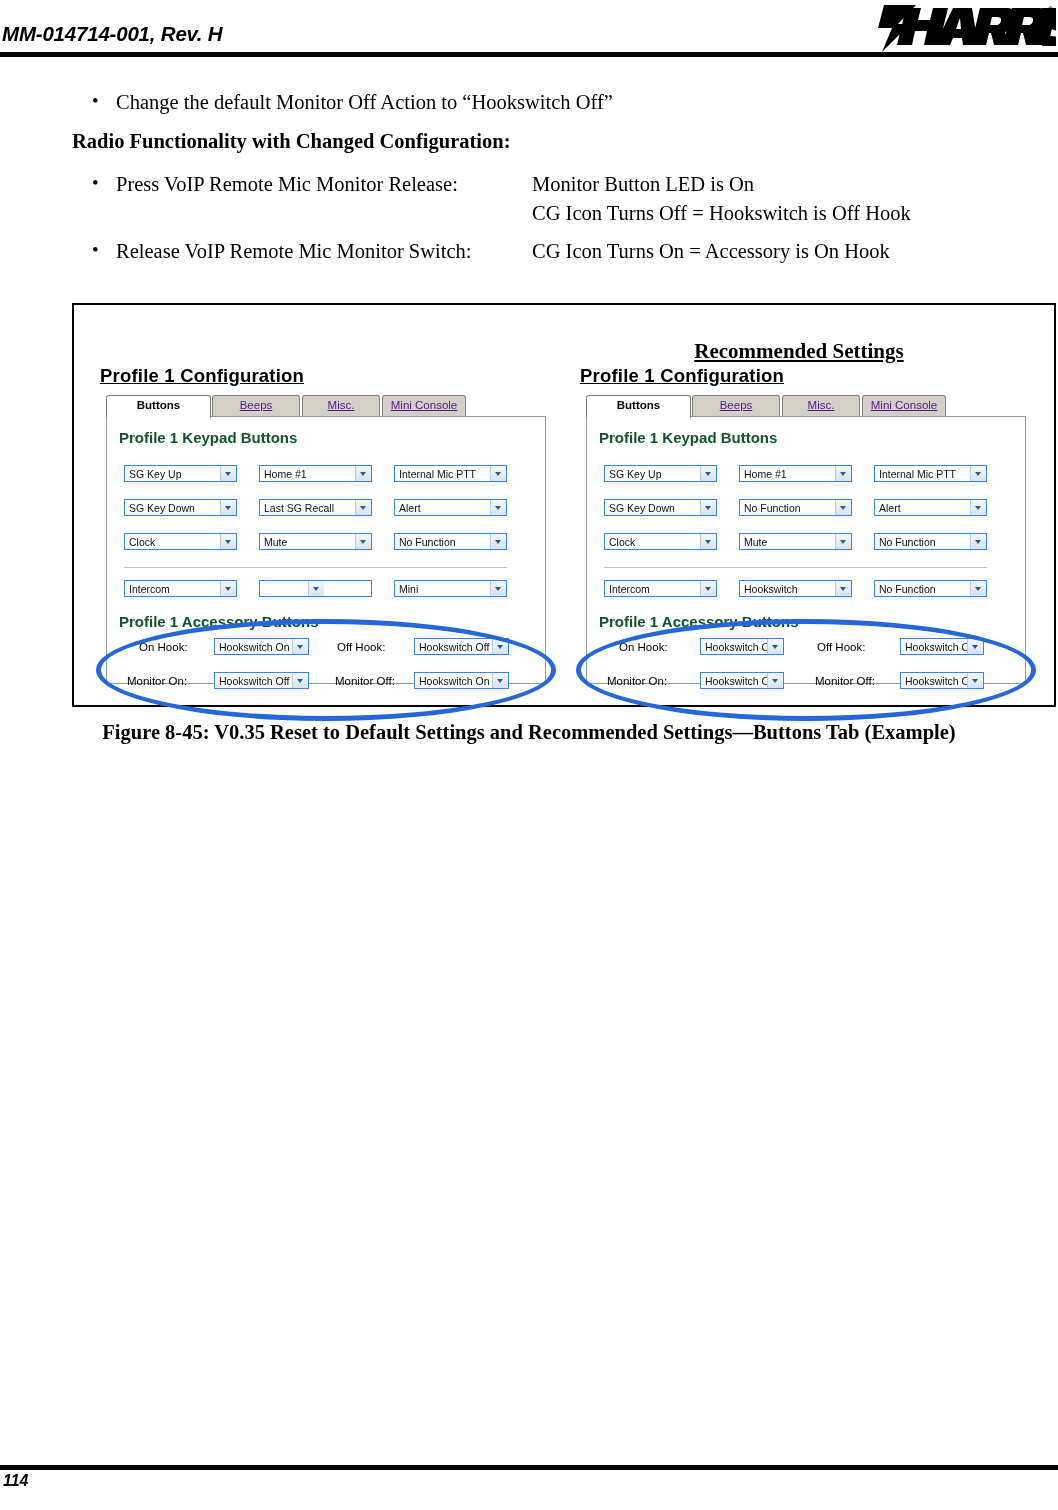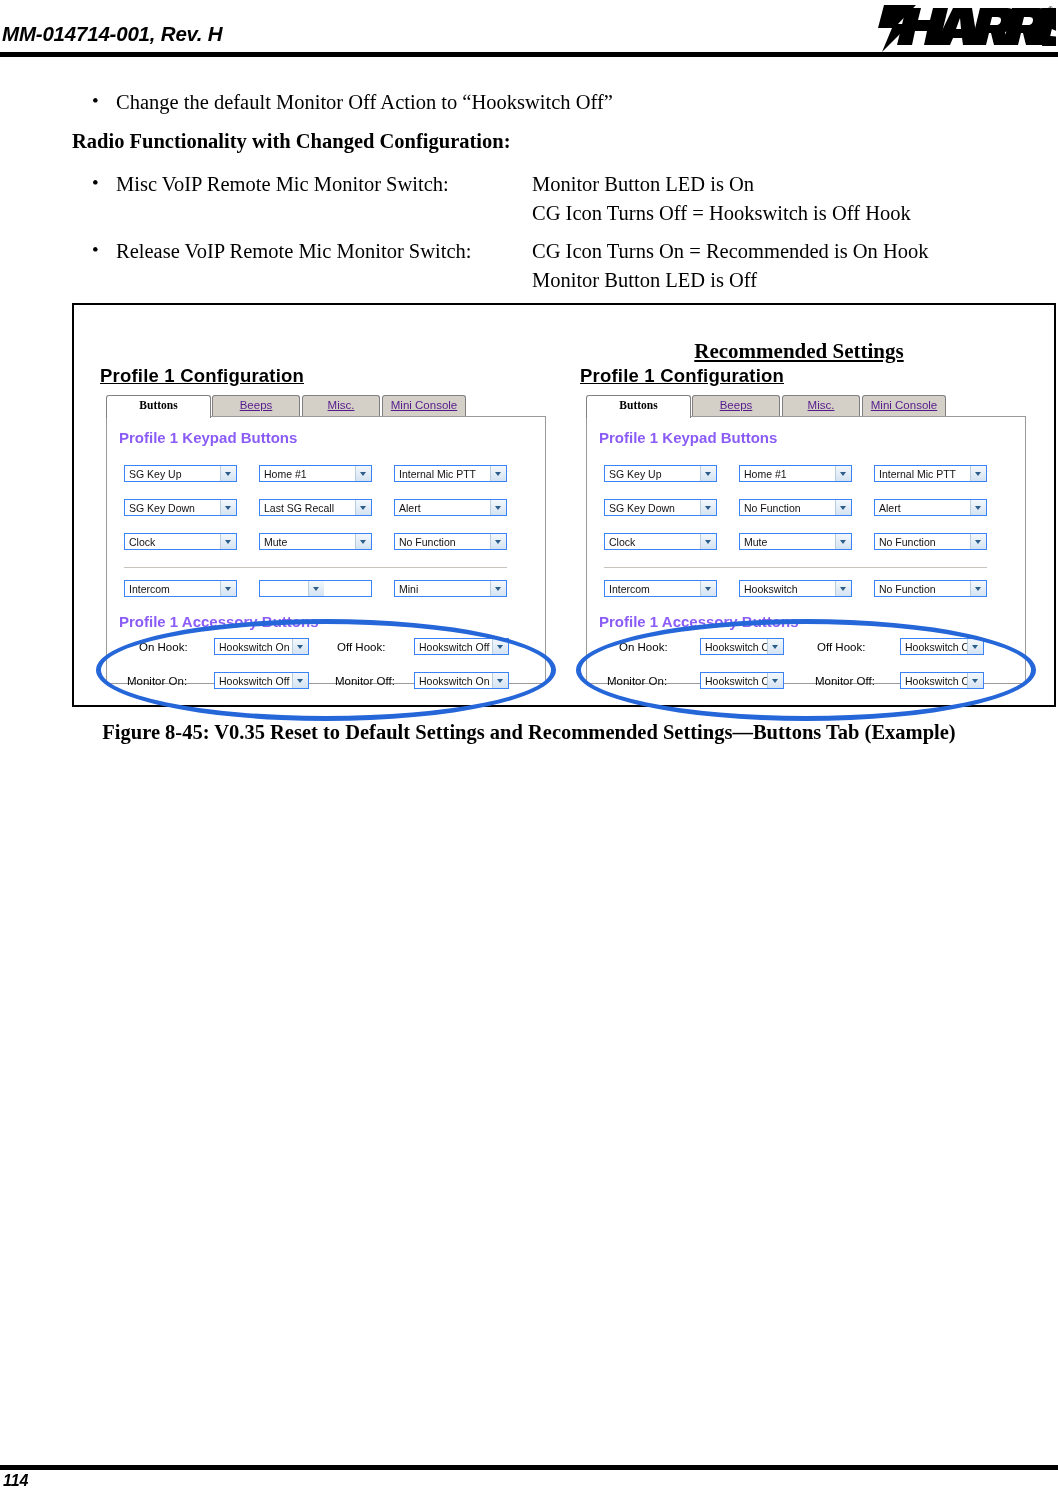--- a/index.html
+++ b/index.html
@@ -158,21 +158,20 @@
     border: 1px solid #808080;
     border-bottom: none;
     border-radius: 3px 3px 0 0;
   }
   .tab.active {
     background: #ffffff;
     font-weight: bold;
     color: #000;
     z-index: 3;
     height: 23px;
-    font-family: Liberation Serif, serif;
   }
   .tab.inactive {
     background: #d4d0c8;
     color: #551a8b;
     text-decoration: underline;
   }
 
   
   .groupbox {
     position: absolute;
@@ -181,21 +180,21 @@
     height: 268px;
     border: 1px solid #9a9a9a;
     background: #ffffff;
     box-sizing: border-box;
   }
   .group-legend {
     position: absolute;
     font-family: "Liberation Sans", sans-serif;
     font-weight: bold;
     font-size: 15px;
-    color: #8b5cf6;
+    color: #14532d;
     background: #fff;
     white-space: nowrap;
   }
   #legend-keypad-l, #legend-keypad-r {
     left: 12px; top: 12px;
   }
   .hr-sep {
     position: absolute;
     height: 1px;
     background: #c8c4bc;
@@ -296,33 +295,32 @@
 
 <div class="bullet-row" style="left:72px; top:88px;">
   <div class="bullet-dot">•</div>
   <div class="bullet-text">Change the default Monitor Off Action to “Hookswitch Off”</div>
 </div>
 
 <div id="section-heading">Radio Functionality with Changed Configuration:</div>
 
 <div class="bullet-row" style="left:72px; top:170px;">
   <div class="bullet-dot">•</div>
-  <div class="bullet-col-a">Misc VoIP Remote Mic Monitor Switch:</div>
+  <div class="bullet-col-a">Press VoIP Remote Mic Monitor Release:</div>
   <div class="bullet-col-b">
     <div>Monitor Button LED is On</div>
     <div>CG Icon Turns Off = Hookswitch is Off Hook</div>
   </div>
 </div>
 
 <div class="bullet-row" style="left:72px; top:237px;">
   <div class="bullet-dot">•</div>
   <div class="bullet-col-a">Release VoIP Remote Mic Monitor Switch:</div>
   <div class="bullet-col-b">
-    <div>CG Icon Turns On = Recommended is On Hook</div>
-    <div>Monitor Button LED is Off</div>
+    <div>CG Icon Turns On = Accessory is On Hook</div>
   </div>
 </div>
 
 <div id="figure-box">
 
   <div class="panel" id="panel-left">
     <div class="panel-subtitle">Profile 1 Configuration</div>
 
     <div class="tabstrip">
       <div class="tab active" style="left:0px;   width:105px;">Buttons</div>

